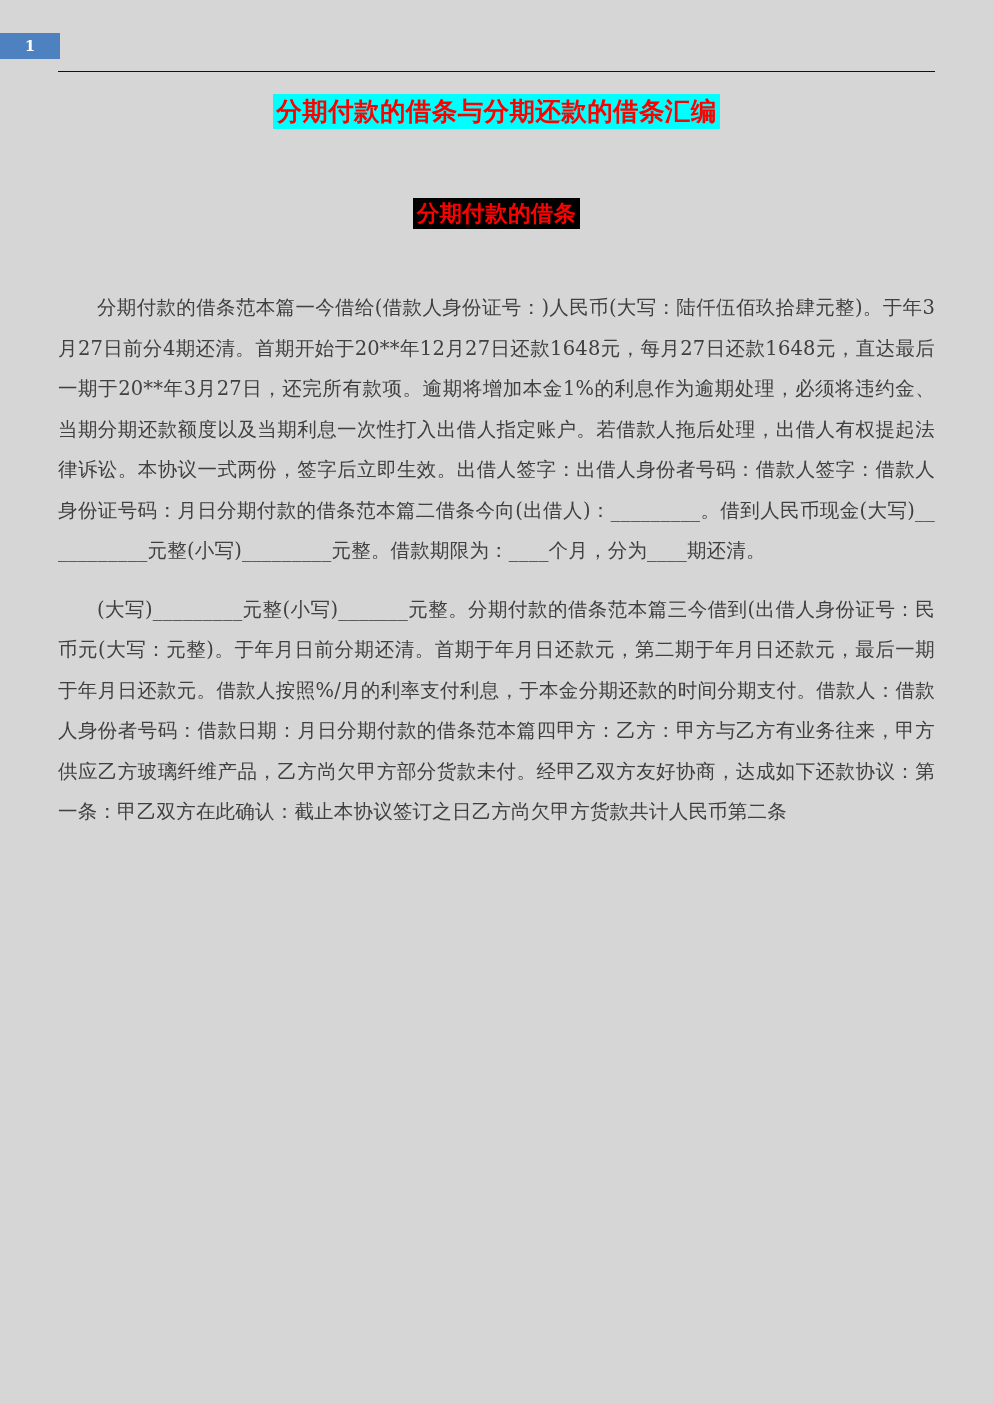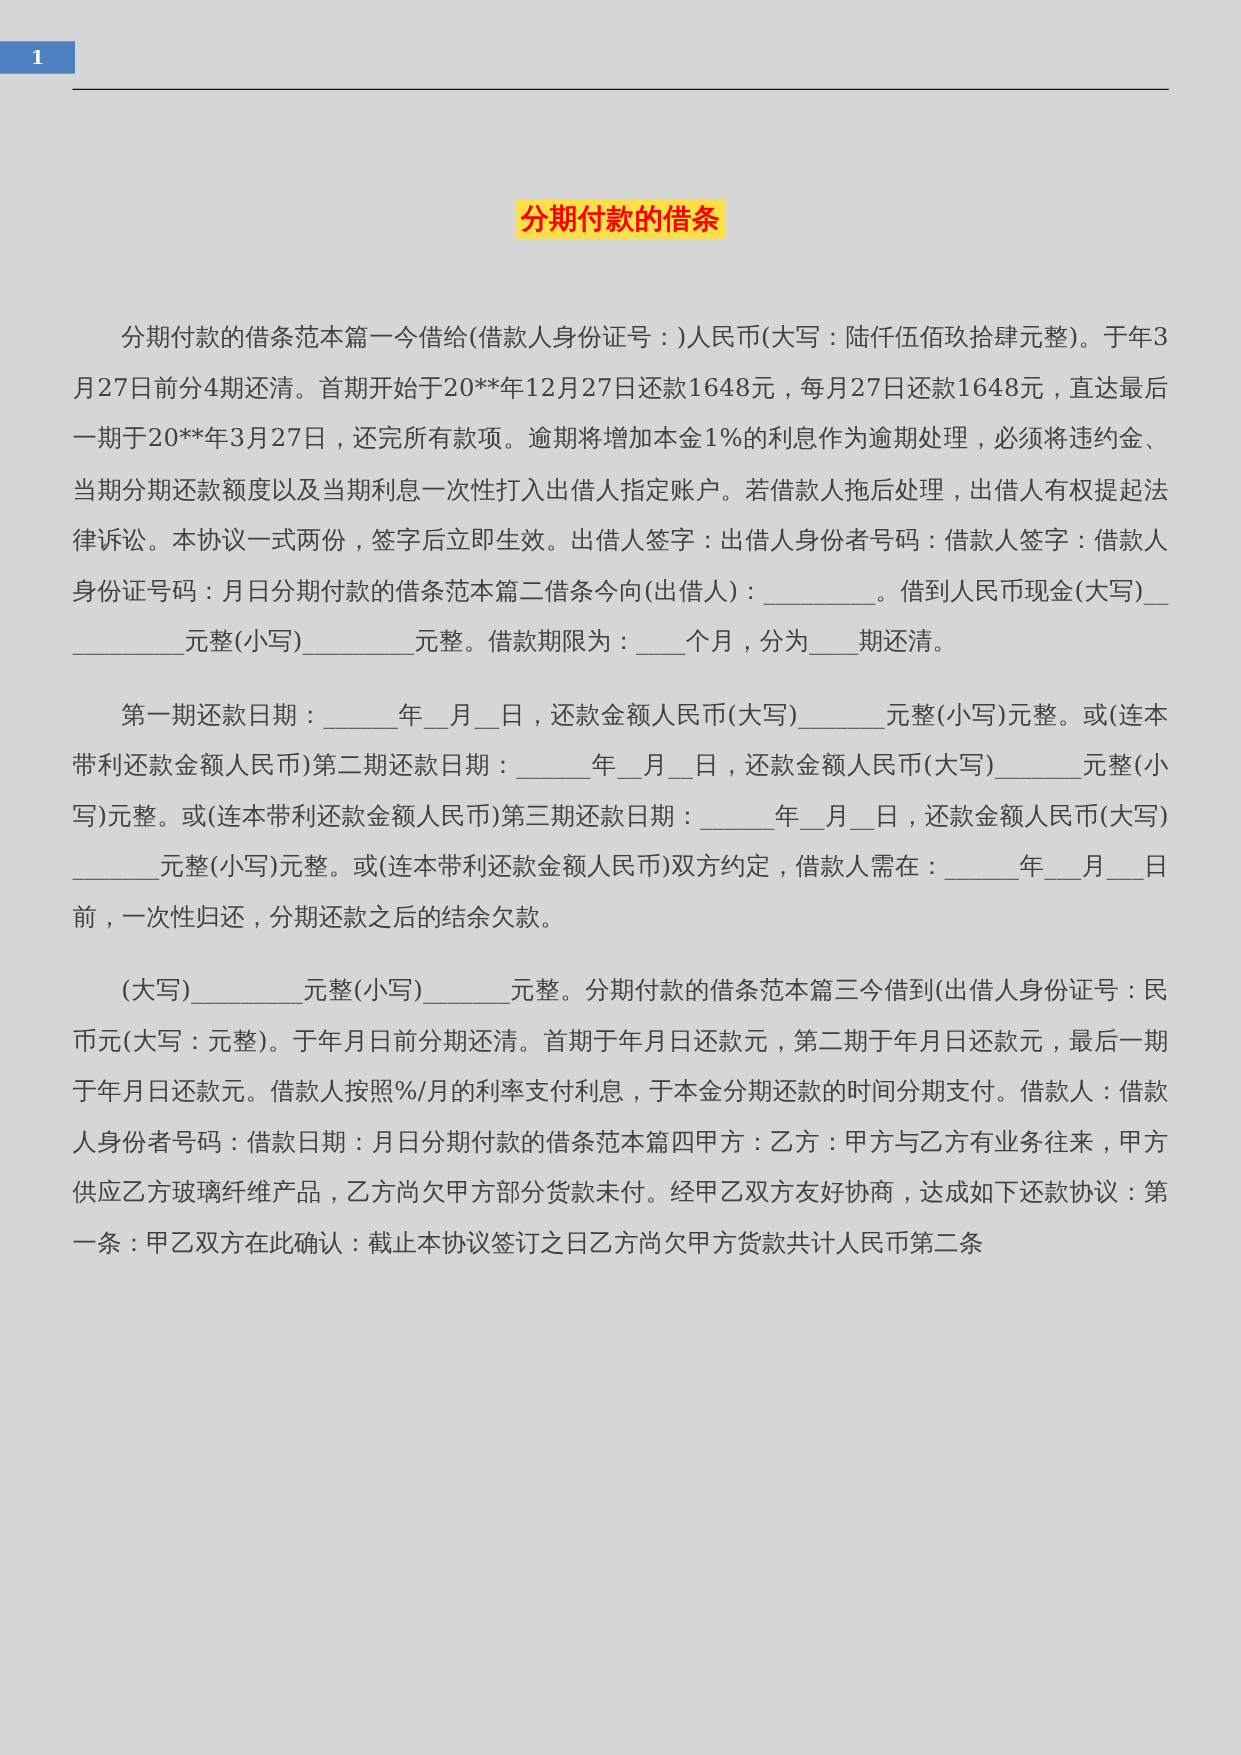--- a/index.html
+++ b/index.html
@@ -79,21 +79,21 @@
 
   .doc-subtitle {
     text-align: center;
     margin: 0;
     padding: 0;
     font-size: 0;
     line-height: 1.0;
   }
   .doc-subtitle .hl {
     display: inline;
-    background: #fde047;
+    background: #000000;
     color: #ff0000;
     font-family: "DejaVu Serif", "Liberation Serif", serif;
     font-weight: bold;
     font-size: 22.5px;
     line-height: 34px;
     letter-spacing: 0.3px;
     padding: 2px 4px 3px 4px;
   }
 
   .spacer-1 { height: 66px; }
@@ -118,25 +118,25 @@
 <body>
 
 <div class="page">
 
   <div class="page-badge">1</div>
 
   <div class="header-rule"></div>
 
   <div class="content">
 
+    <h1 class="doc-title"><span class="hl">分期付款的借条与分期还款的借条汇编</span></h1>
 
     <div class="spacer-1"></div>
 
     <h2 class="doc-subtitle"><span class="hl">分期付款的借条</span></h2>
 
     <div class="spacer-2"></div>
 
     <p class="para">分期付款的借条范本篇一今借给(借款人身份证号：)人民币(大写：陆仟伍佰玖拾肆元整)。于年3月27日前分4期还清。首期开始于20**年12月27日还款1648元，每月27日还款1648元，直达最后一期于20**年3月27日，还完所有款项。逾期将增加本金1%的利息作为逾期处理，必须将违约金、当期分期还款额度以及当期利息一次性打入出借人指定账户。若借款人拖后处理，出借人有权提起法律诉讼。本协议一式两份，签字后立即生效。出借人签字：出借人身份者号码：借款人签字：借款人身份证号码：月日分期付款的借条范本篇二借条今向(出借人)：_________。借到人民币现金(大写)___________元整(小写)_________元整。借款期限为：____个月，分为____期还清。</p>
-    <p class="para">第一期还款日期：______年__月__日，还款金额人民币(大写)_______元整(小写)元整。或(连本带利还款金额人民币)第二期还款日期：______年__月__日，还款金额人民币(大写)_______元整(小写)元整。或(连本带利还款金额人民币)第三期还款日期：______年__月__日，还款金额人民币(大写)_______元整(小写)元整。或(连本带利还款金额人民币)双方约定，借款人需在：______年___月___日前，一次性归还，分期还款之后的结余欠款。</p>
     <p class="para">(大写)_________元整(小写)_______元整。分期付款的借条范本篇三今借到(出借人身份证号：民币元(大写：元整)。于年月日前分期还清。首期于年月日还款元，第二期于年月日还款元，最后一期于年月日还款元。借款人按照%/月的利率支付利息，于本金分期还款的时间分期支付。借款人：借款人身份者号码：借款日期：月日分期付款的借条范本篇四甲方：乙方：甲方与乙方有业务往来，甲方供应乙方玻璃纤维产品，乙方尚欠甲方部分货款未付。经甲乙双方友好协商，达成如下还款协议：第一条：甲乙双方在此确认：截止本协议签订之日乙方尚欠甲方货款共计人民币第二条</p>
 
   </div>
 </div>
 
 </body></html>

